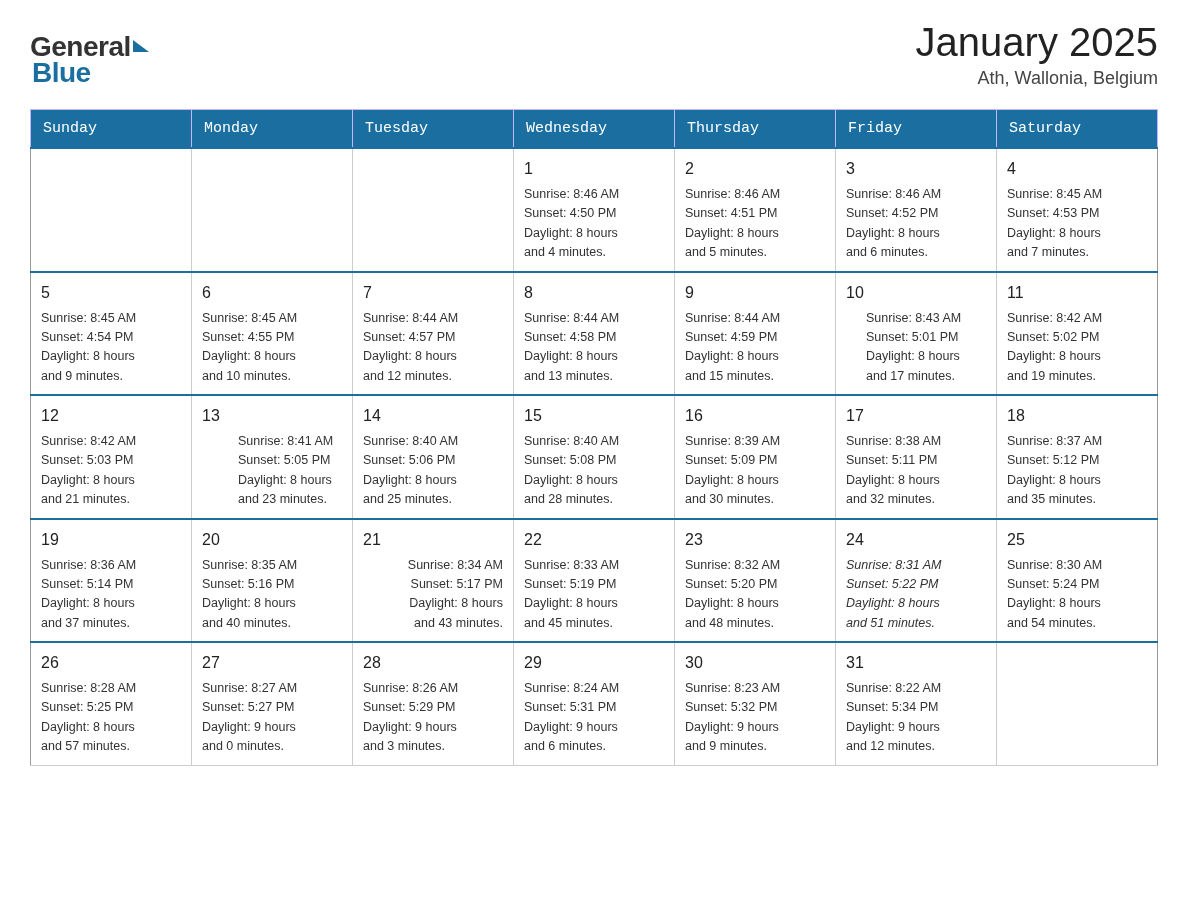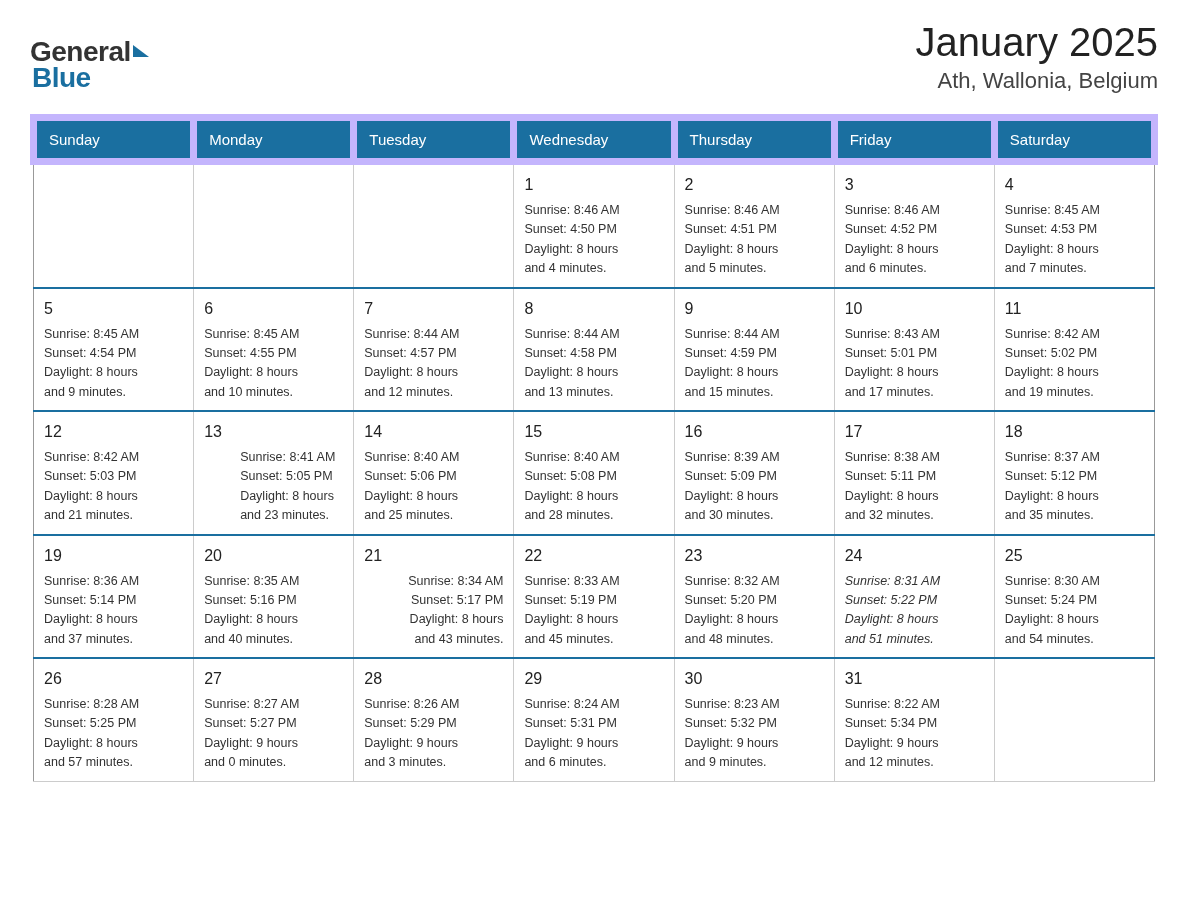--- a/index.html
+++ b/index.html
@@ -19,38 +19,39 @@
     .title-area {
       text-align: right;
     }
     .title-area h1 {
       font-size: 40px;
       font-weight: 300;
       color: #222;
       line-height: 1.1;
     }
     .title-area h2 {
-      font-size: 22px;
+      font-size: 18px;
       font-weight: 400;
       color: #444;
       margin-top: 4px;
     }
     .calendar-table {
       width: 100%;
       border-collapse: collapse;
       border: 1px solid #999;
     }
     .calendar-table th {
       background-color: #1a6fa0;
       color: #fff;
       padding: 10px 12px;
       font-size: 15px;
       font-weight: normal;
       text-align: left;
-      border: 7px solid #c4b5fd;
+      border: 1px solid #c4b5fd;
+      font-family: Liberation Mono, monospace;
     }
     .calendar-table td {
       width: calc(100% / 7);
       vertical-align: top;
       padding: 8px 10px;
       border: 1px solid #ccc;
       min-height: 100px;
       font-size: 13px;
       color: #222;
       line-height: 1.5;
@@ -205,21 +206,21 @@
         </td>
         <td>
           <span class="day-number">9</span>
           <div class="day-info" style="white-space: pre-line;">Sunrise: 8:44 AM
 Sunset: 4:59 PM
 Daylight: 8 hours
 and 15 minutes.</div>
         </td>
         <td>
           <span class="day-number">10</span>
-          <div class="day-info" style="white-space: pre-line;">Sunrise: 8:43 AM
+          <div class="day-info" style="white-space: pre-line; margin-left: 20px;">Sunrise: 8:43 AM
 Sunset: 5:01 PM
 Daylight: 8 hours
 and 17 minutes.</div>
         </td>
         <td>
           <span class="day-number">11</span>
           <div class="day-info" style="white-space: pre-line;">Sunrise: 8:42 AM
 Sunset: 5:02 PM
 Daylight: 8 hours
 and 19 minutes.</div>

